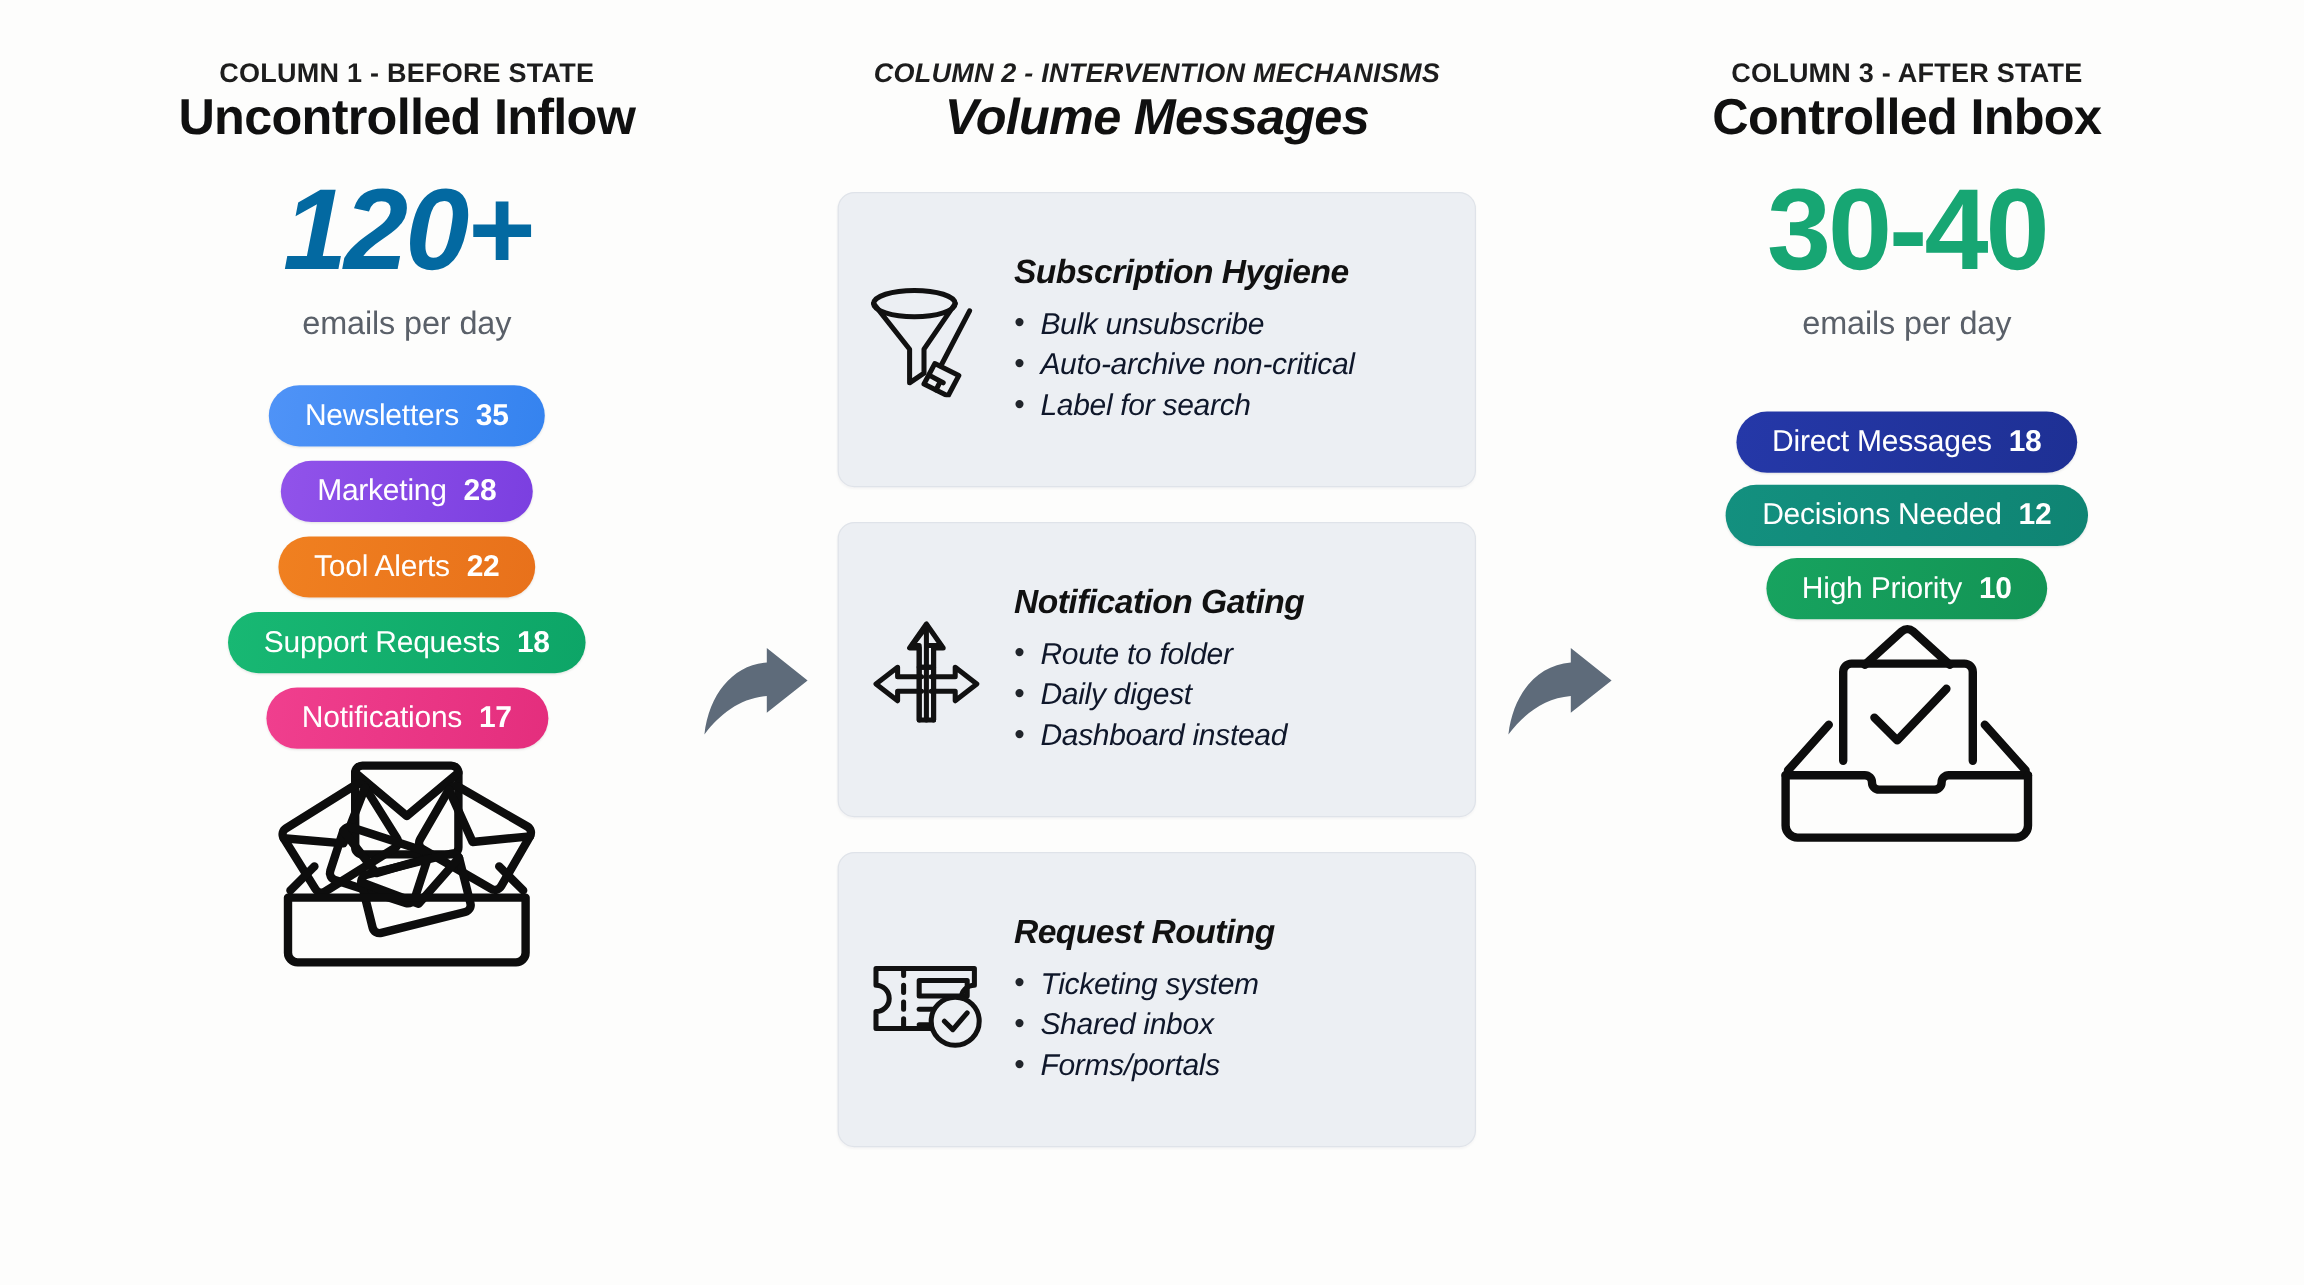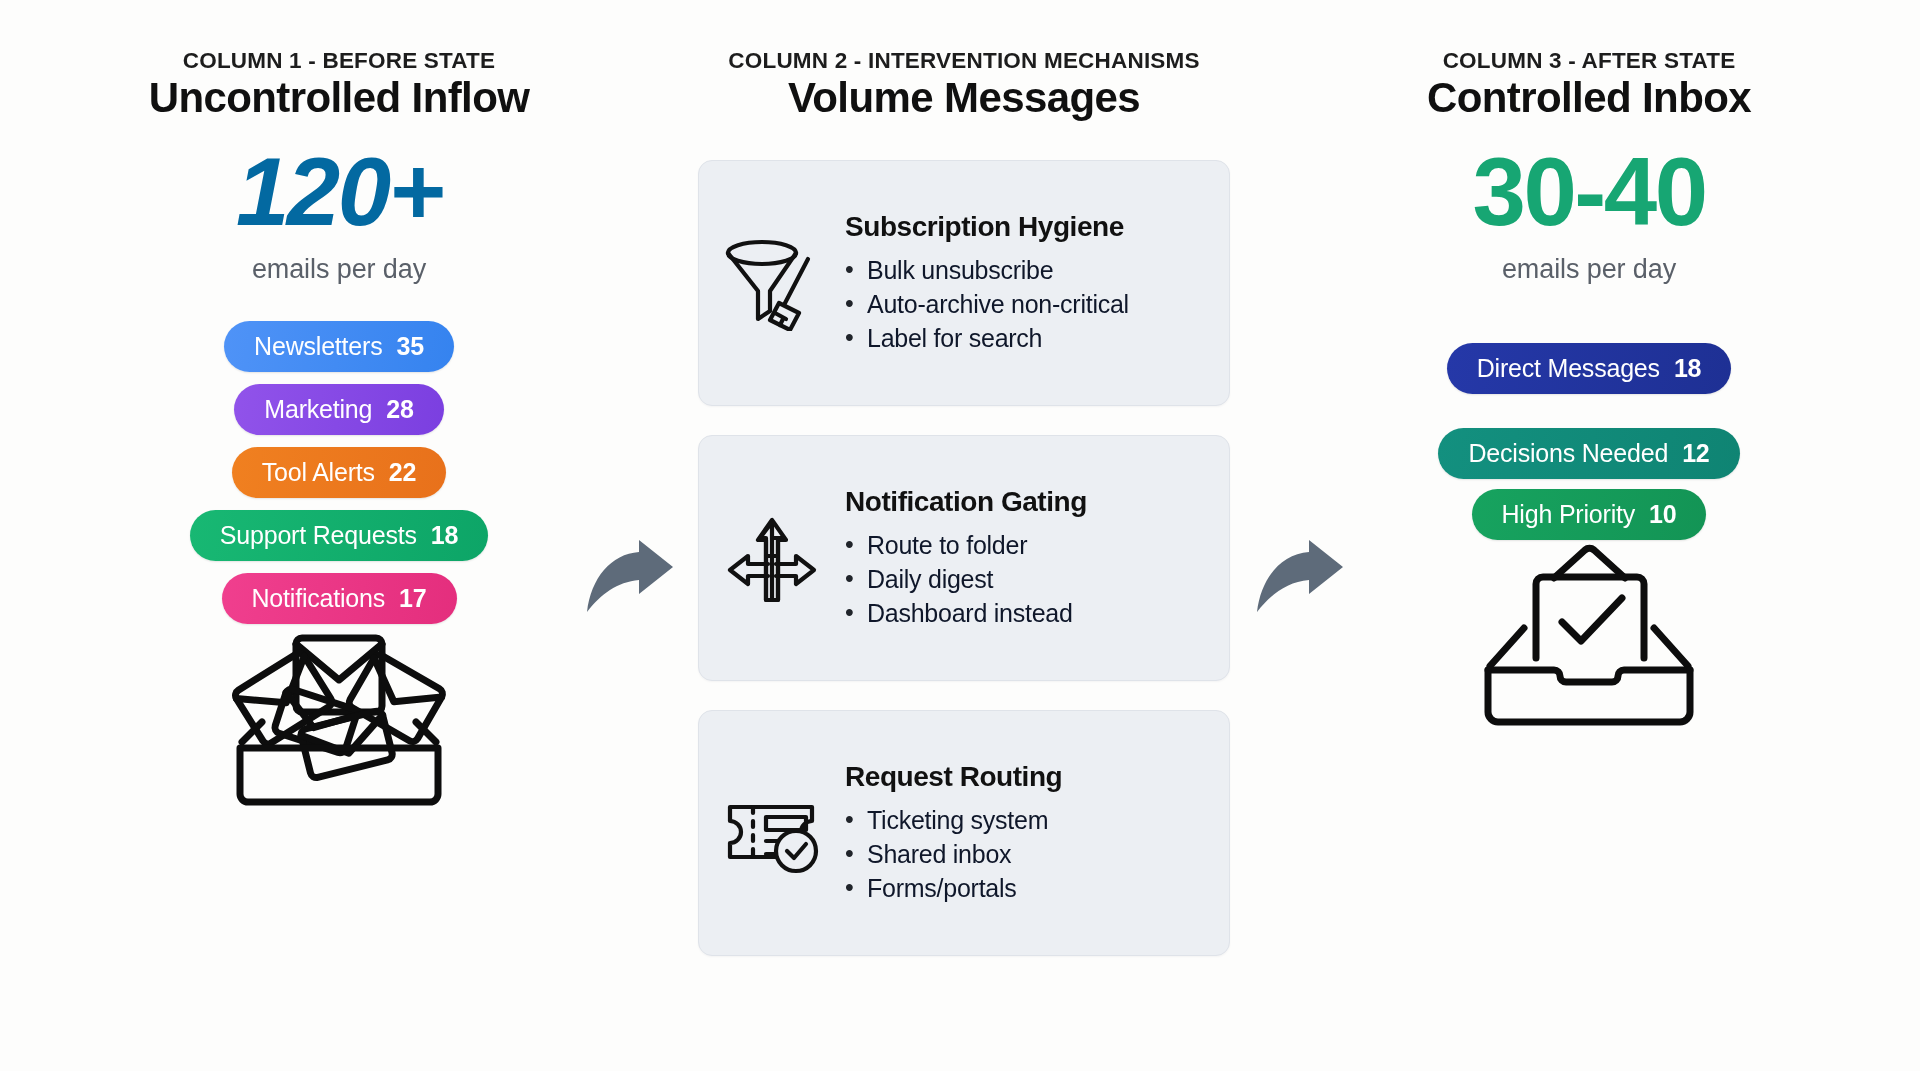--- a/index.html
+++ b/index.html
@@ -29,21 +29,21 @@
     padding: 48px 28px 0 36px;
   }
 
   
   .column {
     display: flex;
     flex-direction: column;
     align-items: center;
   }
   .col-side { width: 470px; }
-  .col-mid  { width: 560px; }
+  .col-mid  { width: 560px; font-style: italic; }
 
   .col-kicker {
     font-size: 22.5px;
     font-weight: 700;
     letter-spacing: 0.2px;
     color: #1d1d1d;
     text-align: center;
     white-space: nowrap;
   }
 
@@ -103,21 +103,21 @@
   }
   .pill .pill-count { font-weight: 700; }
 
   .pill.w-news    { background: linear-gradient(100deg,#4f93f7 0%, #3583ef 100%); }
   .pill.w-market  { background: linear-gradient(100deg,#9153ea 0%, #7b3fe0 100%); }
   .pill.w-tool    { background: linear-gradient(100deg,#f08020 0%, #e8711b 100%); }
   .pill.w-support { background: linear-gradient(100deg,#18b873 0%, #0da567 100%); }
   .pill.w-notify  { background: linear-gradient(100deg,#f03f8e 0%, #e42e7d 100%); }
 
   .pill.a-dm      { background: linear-gradient(100deg,#2538a8 0%, #1e3094 100%); }
-  .pill.a-dec     { background: linear-gradient(100deg,#13907f 0%, #0f8473 100%); margin-top: 24px; }
+  .pill.a-dec     { background: linear-gradient(100deg,#13907f 0%, #0f8473 100%); }
   .pill.a-high    { background: linear-gradient(100deg,#17a35f 0%, #139455 100%); }
 
   
   .illo {
     margin-top: auto;
     padding-bottom: 30px;
     display: flex;
     justify-content: center;
   }
   .illo svg { display: block; }

